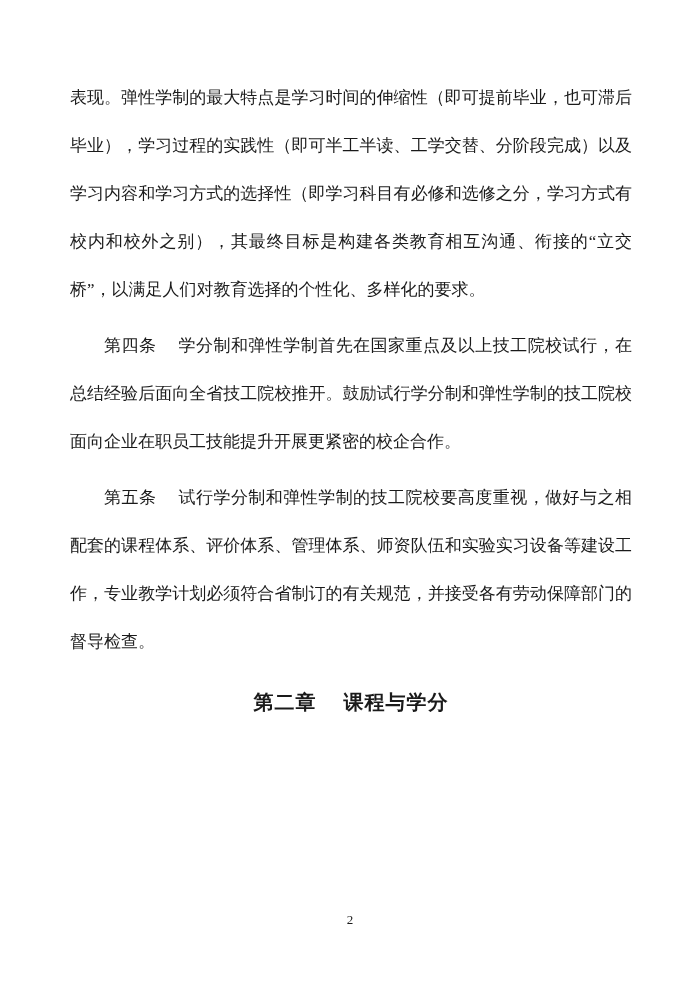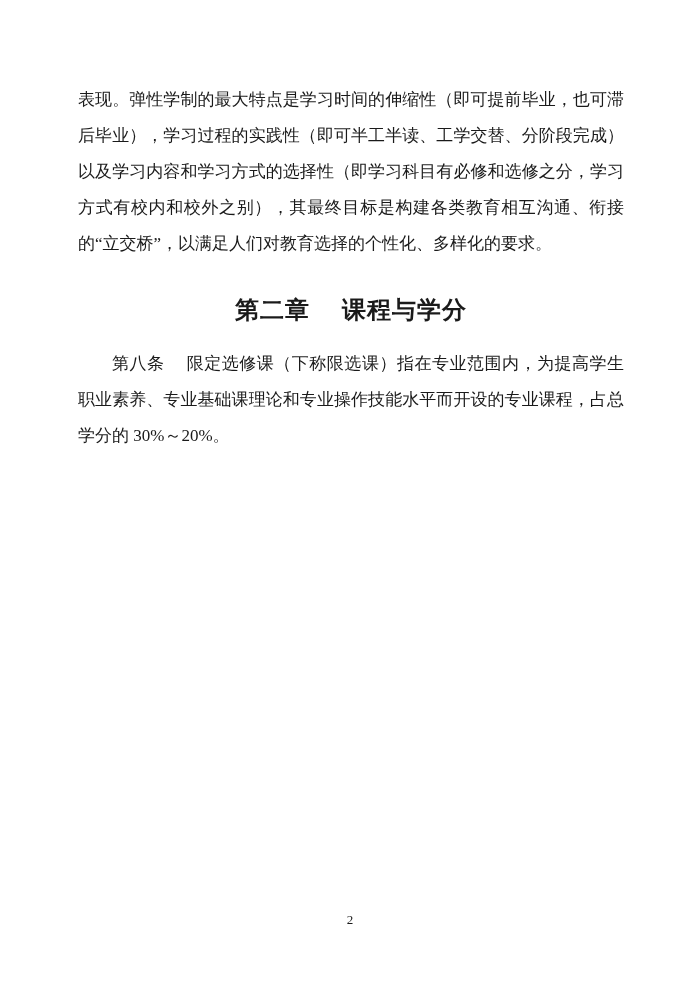--- a/index.html
+++ b/index.html
@@ -20,33 +20,33 @@
     background: #ffffff;
     overflow: hidden;
   }
   .content {
     position: absolute;
     top: 66px;
     left: 62px;
     width: 578px;
   }
   p.para {
-    margin: 16px;
+    margin: 8px;
     font-size: 17px;
-    line-height: 36px;
+    line-height: 48px;
     text-align: justify;
     text-justify: inter-ideograph;
     word-break: normal;
   }
   p.indent {
     text-indent: 34px;
   }
   h2.chapter {
-    margin: 30px 0 0 0;
-    font-size: 24px;
+    margin: 18px 0 0 0;
+    font-size: 20px;
     line-height: 37.5px;
     font-weight: bold;
     text-align: center;
     letter-spacing: 1px;
   }
   .footer {
     position: absolute;
     top: 910px;
     left: 0;
     width: 700px;
@@ -55,19 +55,20 @@
     line-height: 20px;
     color: #1a1a1a;
   }
 </style>
 </head>
 <body>
 
 <div class="page">
   <div class="content">
     <p class="para">表现。弹性学制的最大特点是学习时间的伸缩性（即可提前毕业，也可滞后毕业），学习过程的实践性（即可半工半读、工学交替、分阶段完成）以及学习内容和学习方式的选择性（即学习科目有必修和选修之分，学习方式有校内和校外之别），其最终目标是构建各类教育相互沟通、衔接的“立交桥”，以满足人们对教育选择的个性化、多样化的要求。</p>
+    <p class="para indent">第四条　 学分制和弹性学制首先在国家重点及以上技工院校试行，在总结经验后面向全省技工院校推开。鼓励试行学分制和弹性学制的技工院校面向企业在职员工技能提升开展更紧密的校企合作。</p>
+    <p class="para indent">第五条　 试行学分制和弹性学制的技工院校要高度重视，做好与之相配套的课程体系、评价体系、管理体系、师资队伍和实验实习设备等建设工作，专业教学计划必须符合省制订的有关规范，并接受各有劳动保障部门的督导检查。</p>
     <h2 class="chapter">第二章　 课程与学分</h2>
-    <p class="para indent">第八条　 限定选修课（下称限选课）指在专业范围内，为提高学生职业素养、专业基础课理论和专业操作技能水平而开设的专业课程，占总学分的 30%～20%。</p>
   </div>
   <div class="footer">
     <span>2</span>
   </div>
 </div>
 
 </body></html>

